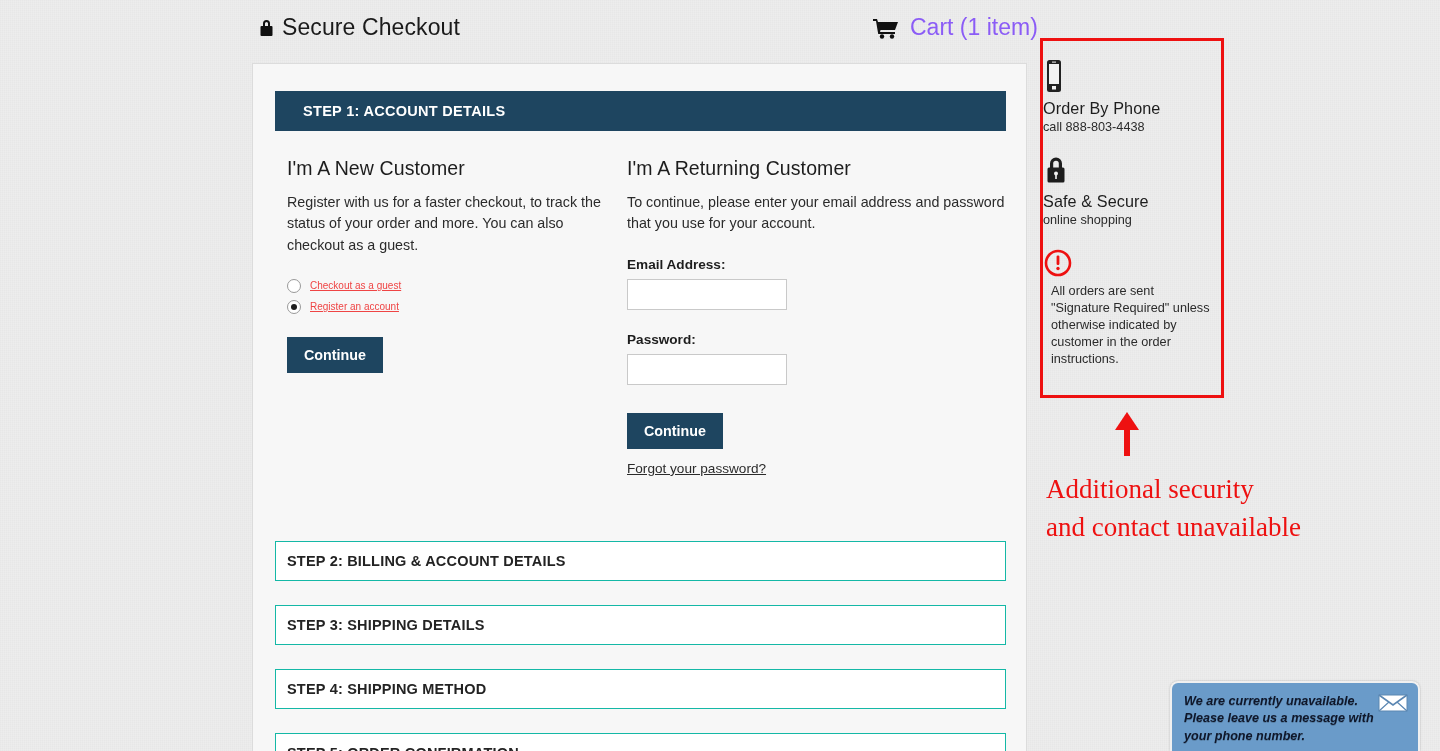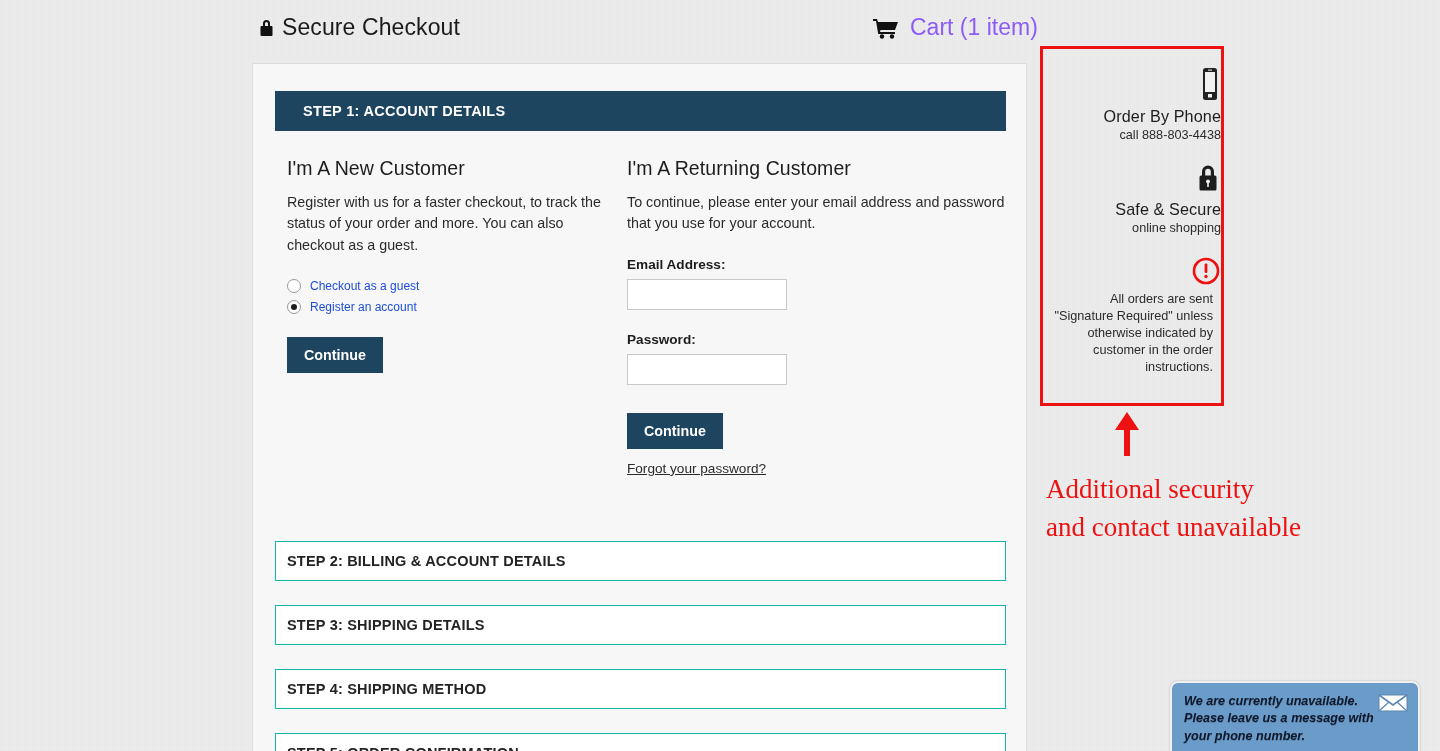--- a/index.html
+++ b/index.html
@@ -71,21 +71,21 @@
   .radio-row + .radio-row { margin-top: 0px; }
   .radio {
     width: 14px; height: 14px; border-radius: 50%;
     border: 1px solid #999; background: #fff;
     flex: 0 0 auto; position: relative;
   }
   .radio.on::after {
     content: ""; position: absolute; left: 3px; top: 3px;
     width: 6px; height: 6px; border-radius: 50%; background: #1d1d1d;
   }
-  .radio-label { font-size: 12px; color: #1d4ed8; }
+  .radio-label { font-size: 10px; color: #ef4444; text-decoration: underline; }
 
   .btn-continue {
     display: inline-block; background: #1e4560; color: #fff;
     font-size: 14.3px; font-weight: bold; border: none;
     padding: 10px 17px; cursor: pointer;
     font-family: "Liberation Sans", sans-serif;
   }
   .left-btn { margin-top: 20px; }
 
   .field-label {
@@ -111,24 +111,24 @@
     height: 40px; background: #fff; border: 1px solid #14b8a6;
     display: flex; align-items: center; margin-bottom: 24px;
   }
   .step-row span {
     padding-left: 11px; font-size: 14.5px; font-weight: bold;
     color: #232323; letter-spacing: 0.2px;
   }
 
   
   .sidebar-box {
-    position: absolute; left: 1040px; top: 46px;
+    position: absolute; left: 1040px; top: 38px;
     width: 184px; height: 360px;
     border: 3px solid #ee1111;
-    text-align: right;
+    text-align: left;
     padding-top: 18px;
   }
   .sb-icon { line-height: 0; margin: 0 auto; }
   .sb-title {
     font-size: 16.2px; color: #1d1d1d; margin-top: 6px; letter-spacing: 0.1px;
   }
   .sb-sub { font-size: 12.7px; color: #2b2b2b; margin-top: 2px; }
   .sb-gap2 { margin-top: 20px; }
   .sb-gap3 { margin-top: 21px; }
   .sb-note {

